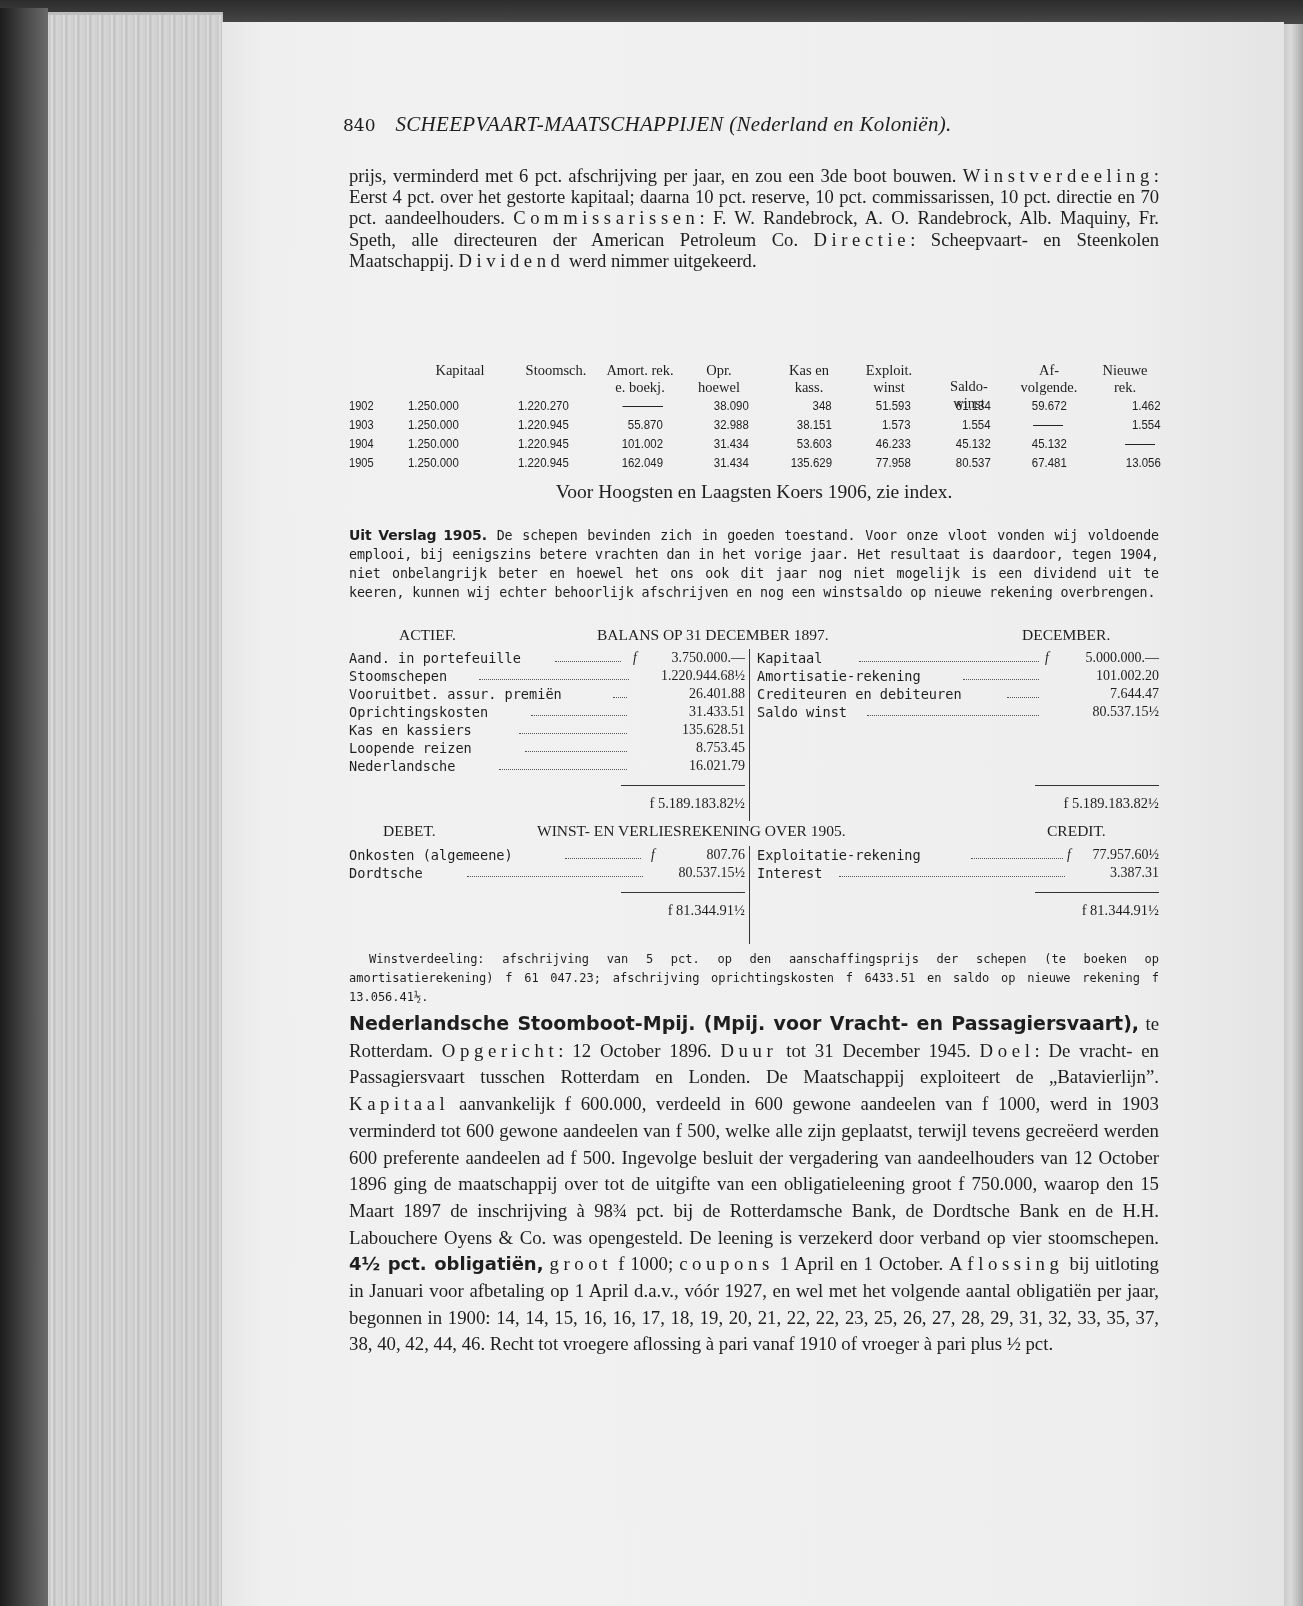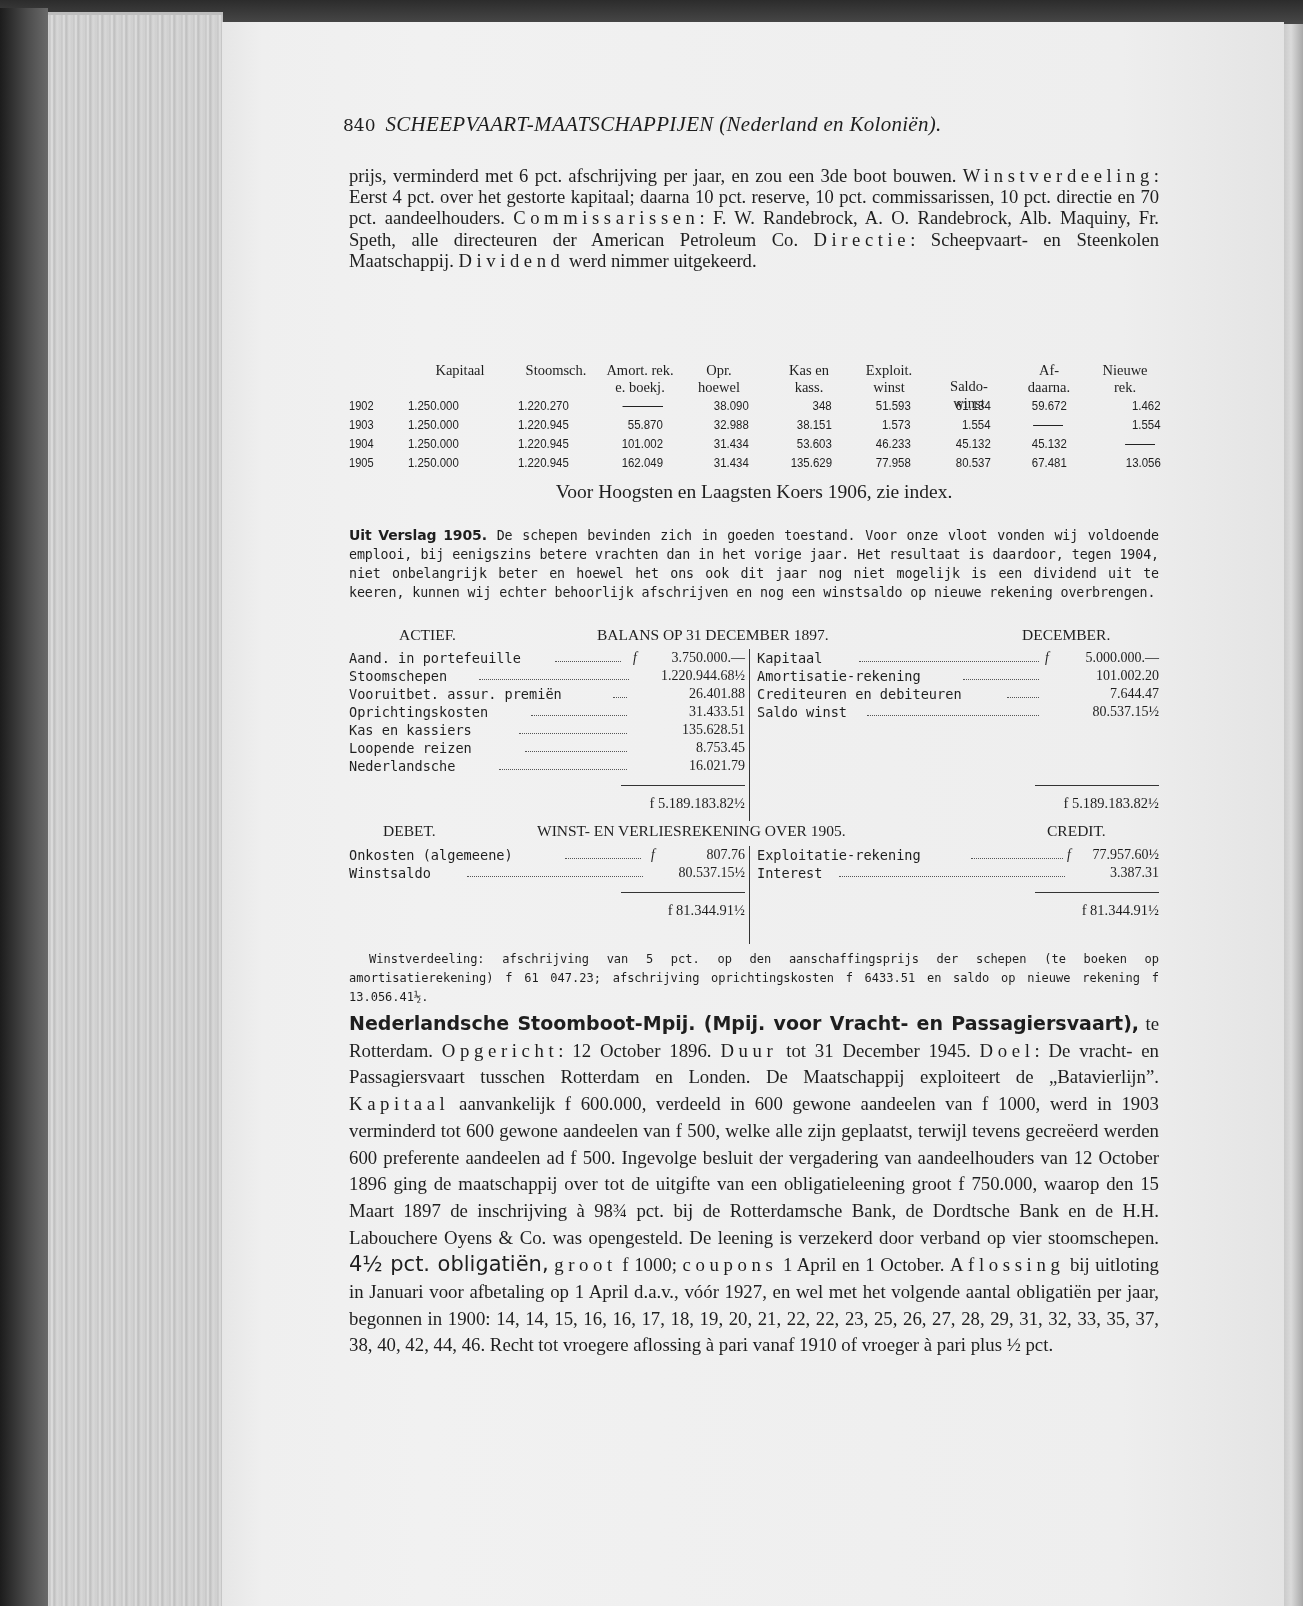--- a/index.html
+++ b/index.html
@@ -19,21 +19,21 @@
     border-top:3px solid #bdbdbd; }
   .page-right-edge { position:absolute; left:1283px; top:24px; width:20px; height:1582px;
     background:linear-gradient(90deg,#c8c8c8,#dadada 40%,#a8a8a8); }
   .page {
     position:absolute; left:222px; top:22px; width:1062px; height:1584px;
     background:linear-gradient(90deg,#e6e6e6 0px,#efefef 40px,#f1f1f1 200px,#eeeeee 900px,#e4e4e4 1062px);
   }
   .content { position:absolute; left:127px; top:0; width:810px; }
 
   .running-head { position:absolute; top:90px; left:-6px; width:820px; font-size:19px; white-space:nowrap; }
-  .running-head .pno { font-family:"DejaVu Serif", serif; font-size:17px; margin-right:4px; }
+  .running-head .pno { font-family:"DejaVu Serif", serif; font-size:17px; margin-right:14px; }
   .running-head .title { font-style:italic; font-family:"Liberation Serif", serif; font-size:21px; letter-spacing:0.3px; }
 
   .para { position:absolute; left:0; width:810px; font-family:"Liberation Serif", serif;
     font-size:18.6px; line-height:21.2px; text-align:justify; }
   .sp { letter-spacing:4.6px; }
 
   
   .stats { position:absolute; top:340px; left:0; width:810px; font-family:"Liberation Serif", serif; font-size:14.5px; }
   .stats .hdr { position:absolute; white-space:nowrap; text-align:center; line-height:17px; }
   .stats .row { position:absolute; left:0; width:810px; height:18px; }
@@ -59,21 +59,21 @@
   .lrow .fl { position:absolute; font-style:italic; font-family:"Liberation Serif", serif; }
   .rule { position:absolute; border-top:1.5px solid #333; height:0; }
   .total { position:absolute; font-family:"Liberation Serif", serif; font-size:14.5px; white-space:nowrap; text-align:right; }
 
   .distrib { position:absolute; top:928px; left:0; width:810px; font-family:"DejaVu Sans Mono", monospace;
     font-size:12px; line-height:19px; text-align:justify; text-indent:20px; }
 
   .company { position:absolute; top:988px; left:0; width:810px; font-family:"Liberation Serif", serif;
     font-size:18.8px; line-height:26.7px; text-align:justify; }
   .company .bold { font-family:"DejaVu Sans", sans-serif; font-weight:bold; font-size:19px; }
-  .company .obl { font-family:"DejaVu Sans", sans-serif; font-weight:normal; font-size:21px; }
+  .company .obl { font-family:"DejaVu Sans", sans-serif; font-weight:bold; font-size:18px; }
 </style>
 </head>
 <body>
 
 <div class="book-top"></div>
 <div class="book-left"></div>
 <div class="page-stack"></div>
 <div class="page-right-edge"></div>
 
 <div class="page">
@@ -112,21 +112,21 @@
       <div class="hdr" style="left:500px;width:80px;top:0;">
           <div>Exploit.</div>
           <div>winst</div>
         </div>
       <div class="hdr" style="left:580px;width:80px;top:16px;">
           <div>Saldo-</div>
           <div>winst</div>
         </div>
       <div class="hdr" style="left:660px;width:80px;top:0;">
           <div>Af-</div>
-          <div>daarna.</div>
+          <div>volgende.</div>
         </div>
       <div class="hdr" style="left:736px;width:80px;top:0;">
           <div>Nieuwe</div>
           <div>rek.</div>
         </div>
 
       <div class="row" style="top:36px;">
         <span class="year">1902</span>
         <span class="cell" style="right:700px;">1.250.000</span>
         <span class="cell" style="right:590px;">1.220.270</span>
@@ -264,21 +264,21 @@
 
     <div class="ledger" style="top:824px;height:100px;">
       <div class="vline" style="height:98px;"></div>
       <div class="lrow" style="top:0;left:0;width:396px;">
           <span class="lbl">Onkosten (algemeene)</span>
           <span class="dots" style="left:216px;width:76px;"></span>
           <span class="fl" style="left:302px;">f</span>
           <span class="amt">807.76</span>
         </div>
       <div class="lrow" style="top:18px;left:0;width:396px;">
-          <span class="lbl">Winstsaldo</span>
+          <span class="lbl">Dordtsche</span>
           <span class="dots" style="left:118px;width:176px;"></span>
           <span class="amt">80.537.15½</span>
         </div>
       <div class="lrow" style="top:0;left:408px;width:402px;">
           <span class="lbl">Exploitatie-rekening</span>
           <span class="dots" style="left:214px;width:92px;"></span>
           <span class="fl" style="left:310px;">f</span>
           <span class="amt">77.957.60½</span>
         </div>
       <div class="lrow" style="top:18px;left:408px;width:402px;">

